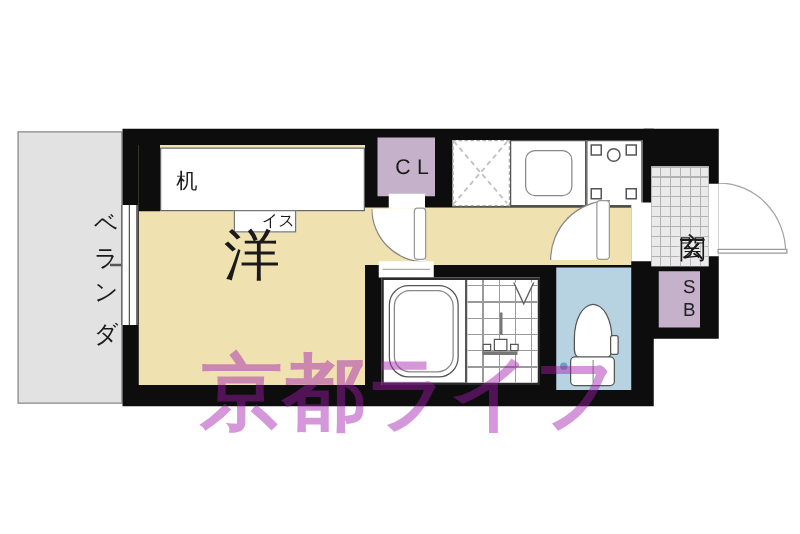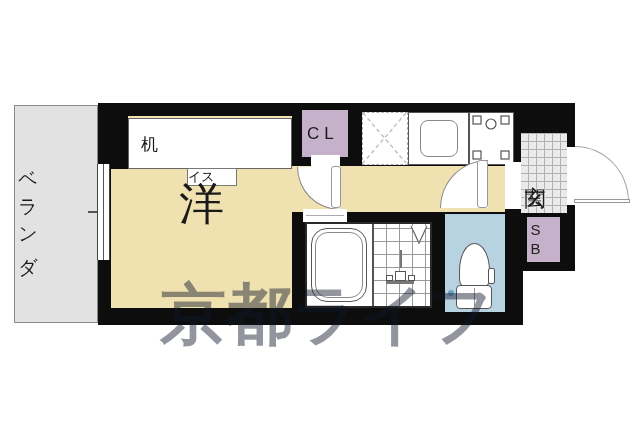--- a/index.html
+++ b/index.html
@@ -4,21 +4,21 @@
 <style>
   html,body{margin:0;padding:0;background:#fff;}
   #canvas{position:relative;width:640px;height:427px;background:#ffffff;overflow:hidden;
           font-family:"Liberation Sans","DejaVu Sans",sans-serif;color:#1a1a1a;}
   .abs{position:absolute;box-sizing:border-box;}
   .wall{background:#0d0d0d;}
   .floor{background:#f0e1b1;}
   .storage{background:#c6b1ca;}
   .white{background:#ffffff;}
   .vtext{writing-mode:vertical-rl;text-orientation:upright;}
-  .center{display:flex;align-items:center;justify-content:flex-start;}
+  .center{display:flex;align-items:center;justify-content:flex-end;}
   .thinline{background:#555;}
   .doorpie{background:#fff;}
   .gridtile{background-color:#eaeaea;
     background-image:repeating-linear-gradient(0deg,transparent 0 7px,#b2b2b2 7px 8px),
                      repeating-linear-gradient(90deg,transparent 0 7px,#b2b2b2 7px 8px);}
   .basingrid{background-color:#fff;
     background-image:repeating-linear-gradient(0deg,transparent 0 12px,#9a9a9a 12px 13px),
                      repeating-linear-gradient(90deg,transparent 0 12px,#9a9a9a 12px 13px);}
 </style>
 </head>
@@ -124,15 +124,15 @@
 
   <div class="abs" style="left:445px;top:214px;width:60px;height:98px;background:#b7d3e2;">
     <div class="abs" style="left:14px;top:29px;width:31px;height:46px;background:#fff;border:1.2px solid #555;border-radius:50% 50% 30% 30% / 60% 60% 20% 20%;"></div>
     <div class="abs" style="left:11px;top:71px;width:36px;height:24px;background:#fff;border:1.2px solid #555;border-radius:4px;">
       <div class="abs" style="left:17px;top:2px;width:1px;height:18px;background:#999;"></div>
     </div>
     <div class="abs" style="left:43px;top:54px;width:7px;height:16px;background:#fff;border:1px solid #555;border-radius:2px;"></div>
     <div class="abs" style="left:3px;top:76px;width:6px;height:6px;background:#6f9fc0;border-radius:50%;"></div>
   </div>
 
-  <div class="abs" style="left:160px;top:270px;font-size:66px;font-weight:bold;color:#0f172a;opacity:0.45;white-space:nowrap;z-index:10;">京都ライフ</div>
+  <div class="abs" style="left:160px;top:270px;font-size:66px;font-weight:bold;color:#a21caf;opacity:0.45;white-space:nowrap;z-index:10;">京都ライフ</div>
 
 </div>
 
 </body></html>

